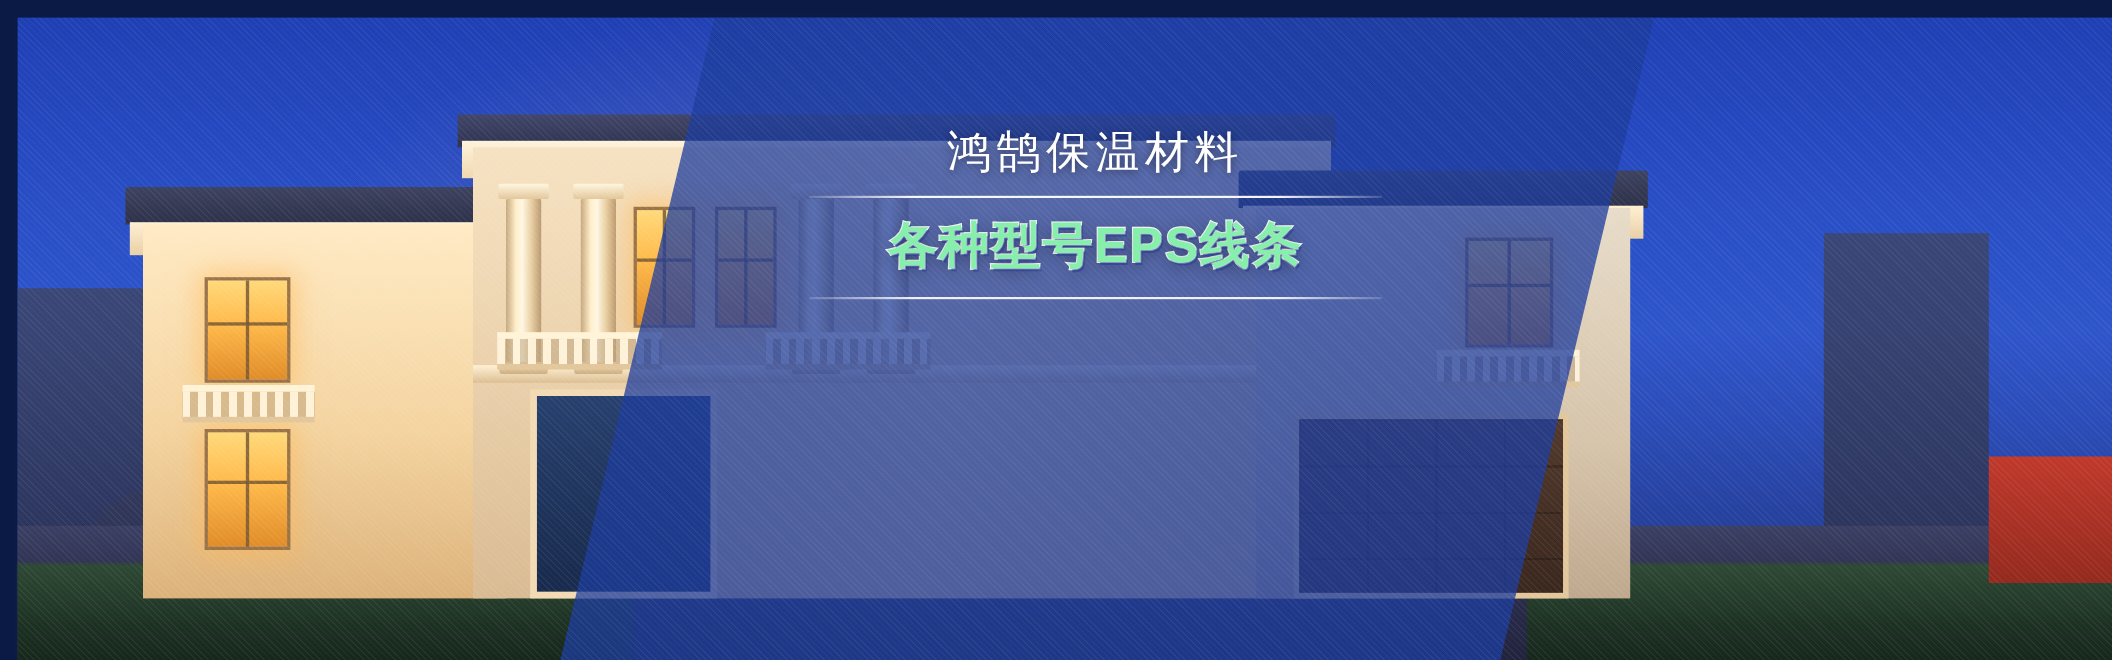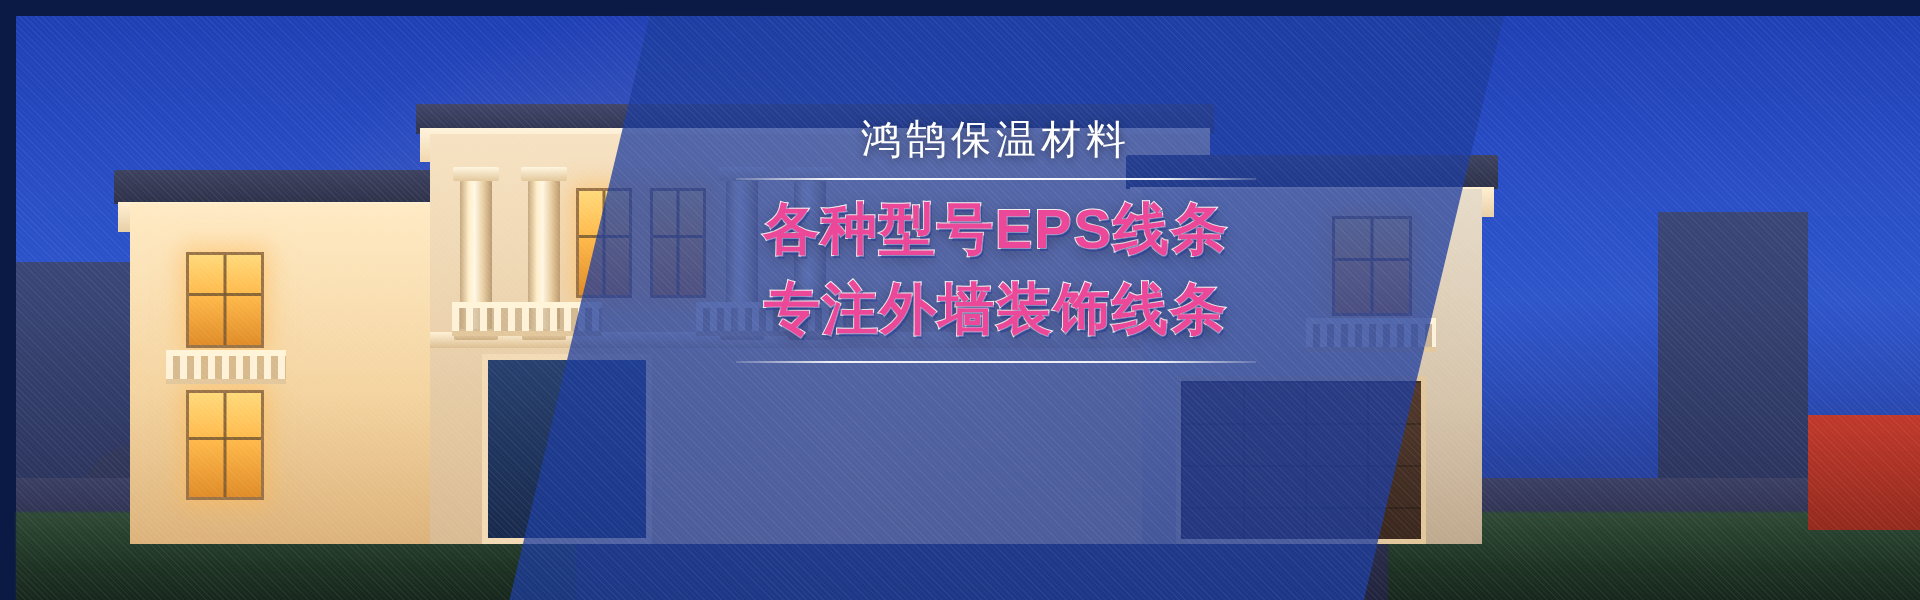--- a/index.html
+++ b/index.html
@@ -221,25 +221,25 @@
     line-height:1.15;
   }
 
   .rule {
     width:520px; height:2px; margin:16px auto 0;
     background:linear-gradient(90deg, rgba(255,255,255,.15), rgba(255,255,255,.95) 18%, rgba(255,255,255,.95) 82%, rgba(255,255,255,.15));
   }
 
   .headline {
     margin-top:18px;
-    font-size:56px;
+    font-size:45px;
     font-weight:bold;
     letter-spacing:2px;
     line-height:1.10;
-    color:#ec4899;
+    color:#86efac;
     -webkit-text-stroke:2px #ffffff;
     paint-order:stroke fill;
     text-shadow:
       0 0 1px #ffffff,
       2px 3px 0 rgba(40,60,150,.55),
       0 4px 14px rgba(0,0,0,.35);
     white-space:nowrap;
   }
 
   .rule2 {
@@ -315,19 +315,18 @@
   <div class="hatch"></div>
 
   <div class="copy">
 
     <div class="brand">鸿鹄保温材料</div>
 
     <div class="rule"></div>
 
     <div class="headline">各种型号EPS线条</div>
 
-    <div class="headline">专注外墙装饰线条</div>
 
     <div class="rule2"></div>
 
   </div>
 
 </div>
 
 </body></html>

